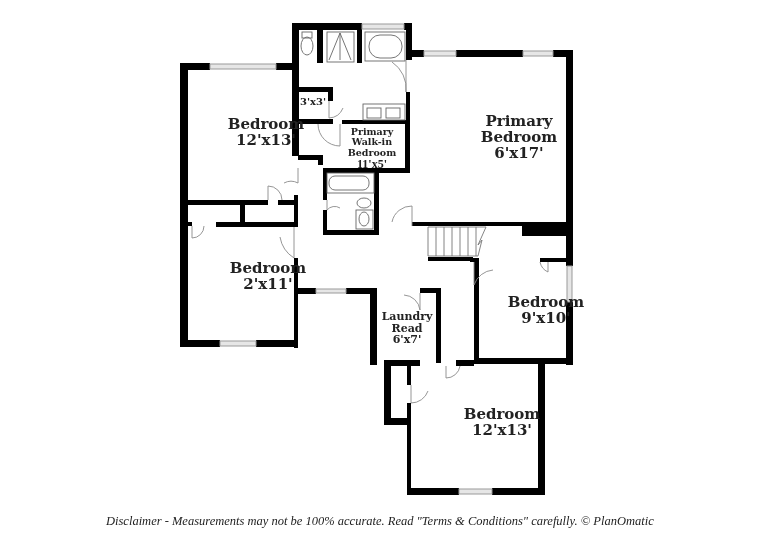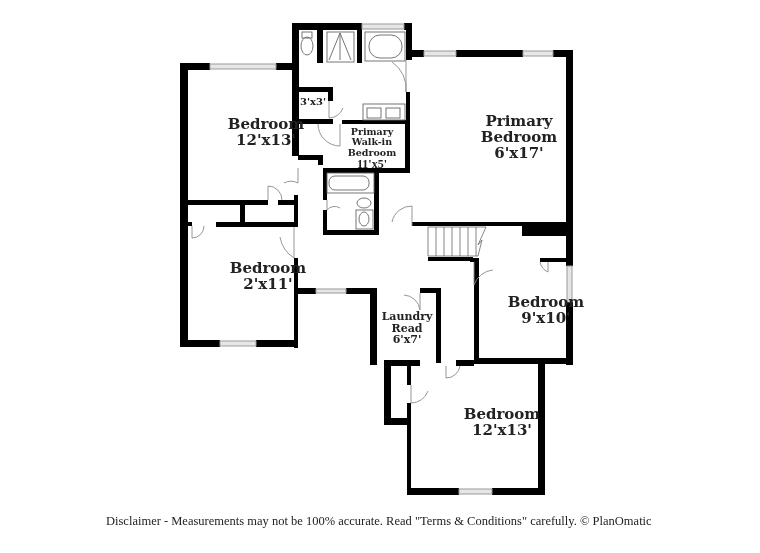--- a/index.html
+++ b/index.html
@@ -7,21 +7,21 @@
   #plan { position:absolute; left:0; top:0; width:760px; height:553px; }
   .wall { fill:#000; }
   .win { fill:#e6e6e6; stroke:#9a9a9a; stroke-width:1; }
   .door { fill:none; stroke:#8a8a8a; stroke-width:0.9; }
   .fix { fill:none; stroke:#666; stroke-width:0.9; }
   .stair { fill:none; stroke:#777; stroke-width:0.9; }
   .room-label { position:absolute; text-align:center; font-weight:bold; color:#222; line-height:1.05; transform:translateX(-50%); white-space:nowrap; }
   .lg { font-size:15px;margin-left:28px; }
   .sm { font-size:9.5px; line-height:1.1; }
   .xs { font-size:10px; }
-  .disclaimer { position:absolute; left:106px; top:514px; font-family:"Liberation Serif", "DejaVu Serif", serif; font-size:12.5px; color:#222; white-space:nowrap; }
+  .disclaimer { position:absolute; left:106px; top:514px; font-family:"Liberation Serif", "DejaVu Serif", serif; font-size:12.5px; color:#222; white-space:nowrap;font-style:italic; }
 </style>
 </head>
 <body>
 
 <svg id="plan" viewBox="0 0 760 553" xmlns="http://www.w3.org/2000/svg">
 
   <g>
 
     <rect class="wall" x="180" y="63" width="8" height="280"></rect>
     <rect class="wall" x="180" y="63" width="30" height="7"></rect>

